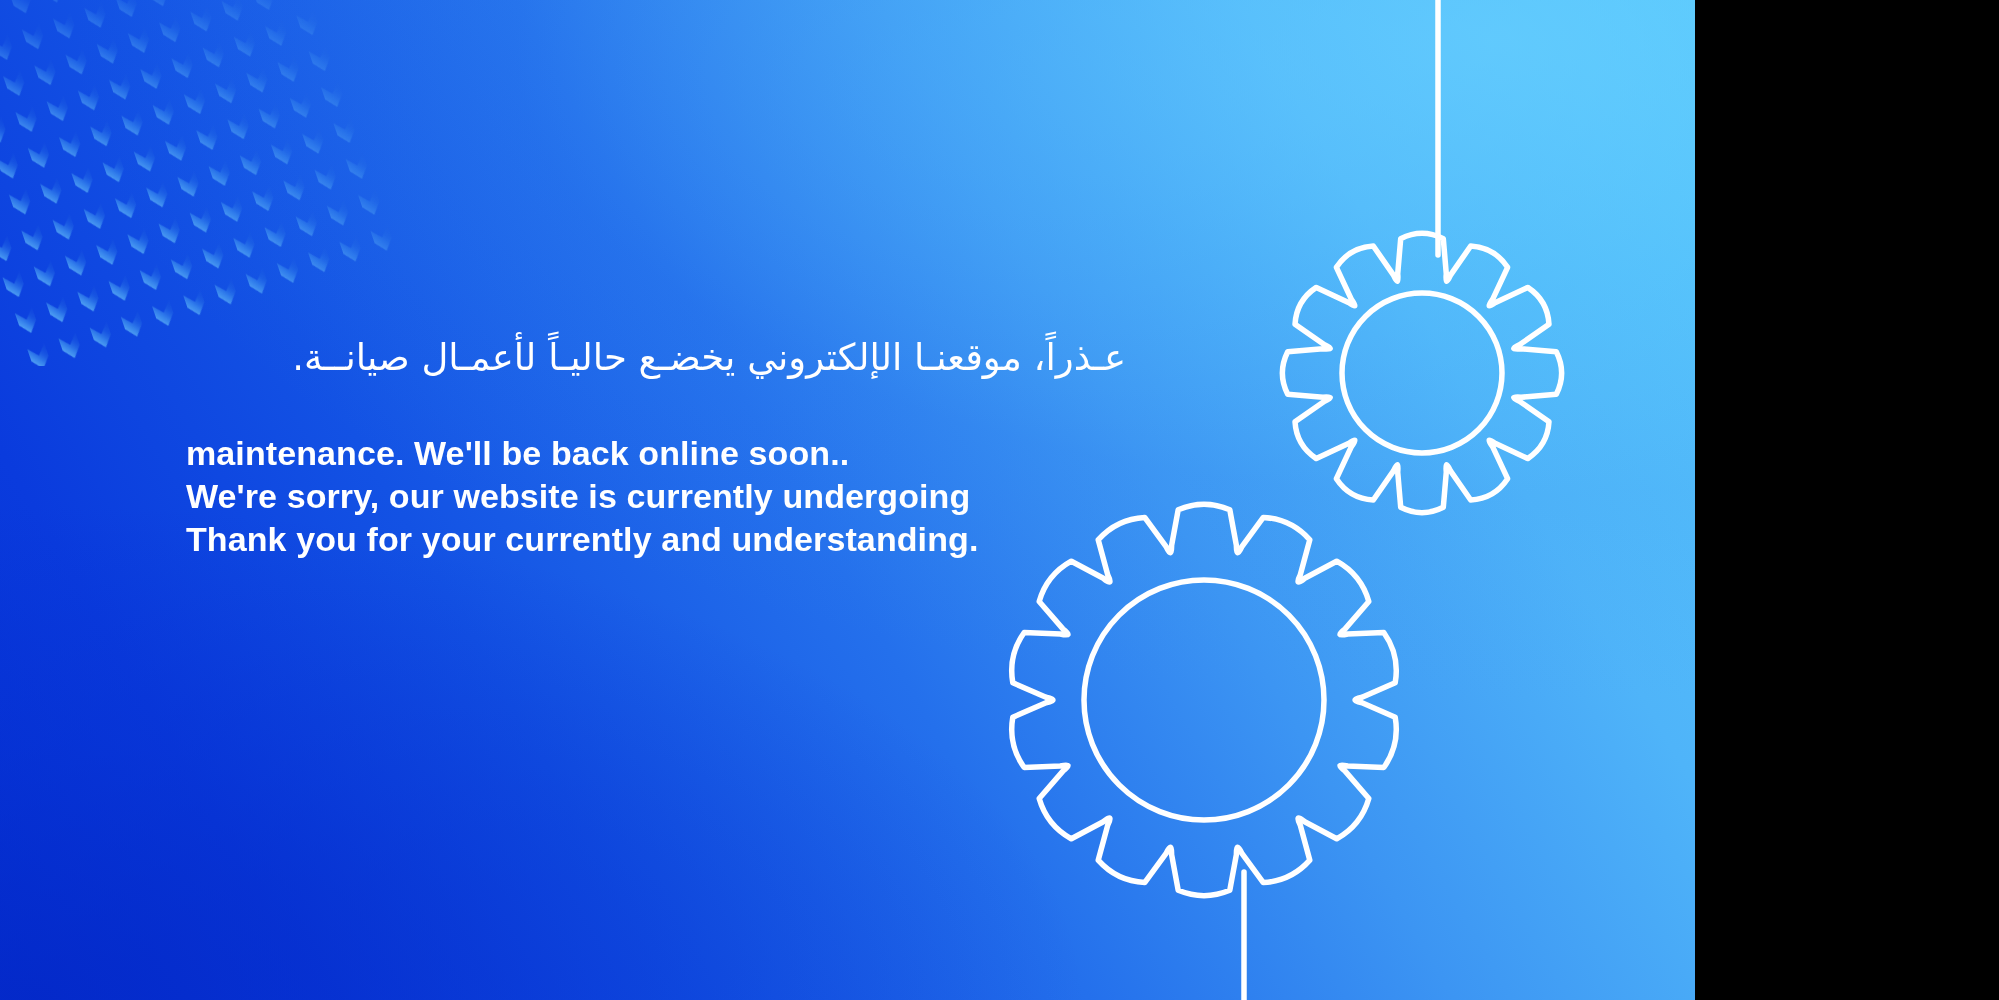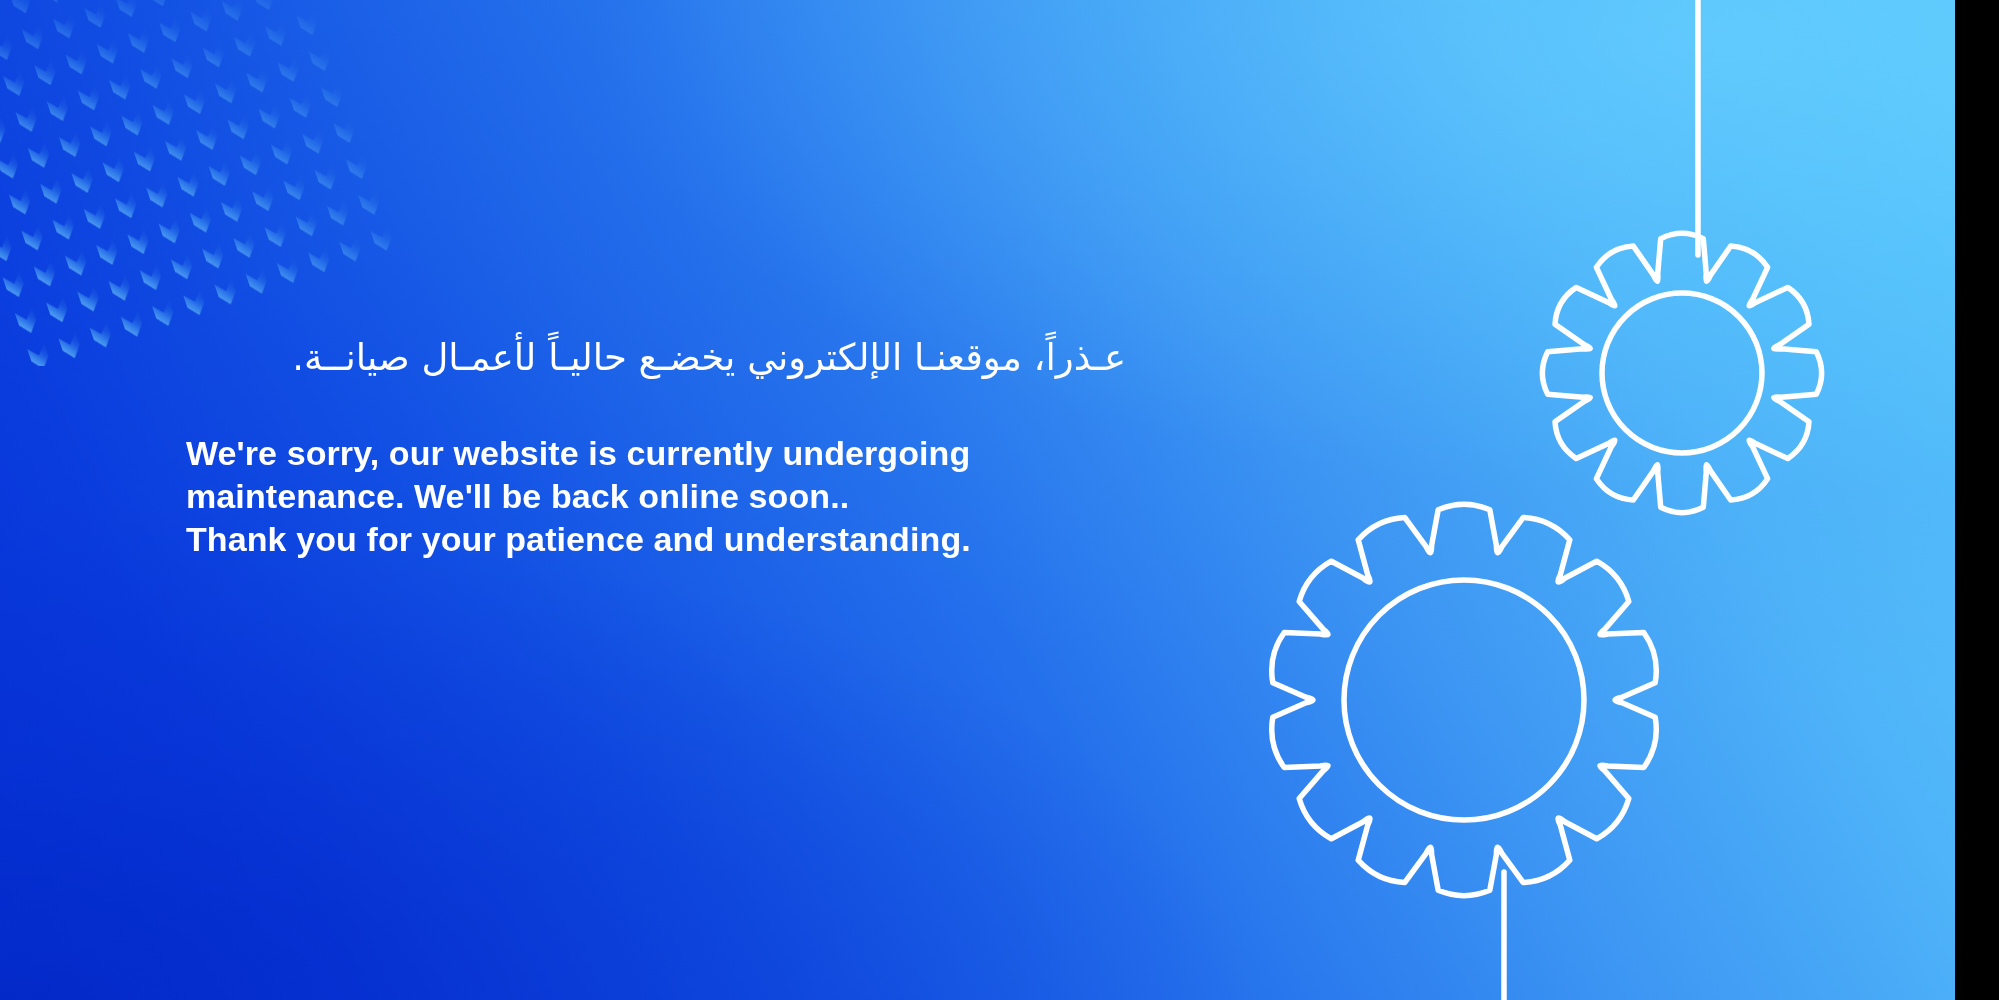--- a/index.html
+++ b/index.html
@@ -2,24 +2,25 @@
 <html><head>
 <meta charset="utf-8">
 <style>
   html, body {
     margin: 0;
     padding: 0;
     background: #000;
   }
   #page {
     position: relative;
-    width: 1955px;
+    width: 1684px;
     height: 1000px;
     overflow: hidden;
     font-family: "Liberation Sans", "DejaVu Sans", sans-serif;
+    padding-left: 11px;
   }
 
   
   .bg-base {
     position: absolute;
     inset: 0;
     background: linear-gradient(60deg,
       #0531D6 0%,
       #0A3BDD 14%,
       #1352E4 30%,
@@ -172,19 +173,19 @@
         </g>
     </svg>
   </div>
 
   <div class="copy">
     <p class="arabic">
       <span class="ar-line">عـذراً، موقعنـا الإلكتروني يخضـع حاليـاً لأعمـال صيانــة.</span>
     </p>
     <div class="gap"></div>
     <p class="english">
+      <span class="en-line">maintenance. We'll be back online soon..</span>
       <span class="en-line">We're sorry, our website is currently undergoing</span>
-      <span class="en-line">maintenance. We'll be back online soon..</span>
-      <span class="en-line">Thank you for your patience and understanding.</span>
+      <span class="en-line">Thank you for your currently and understanding.</span>
     </p>
   </div>
 
 </div>
 
 </body></html>

